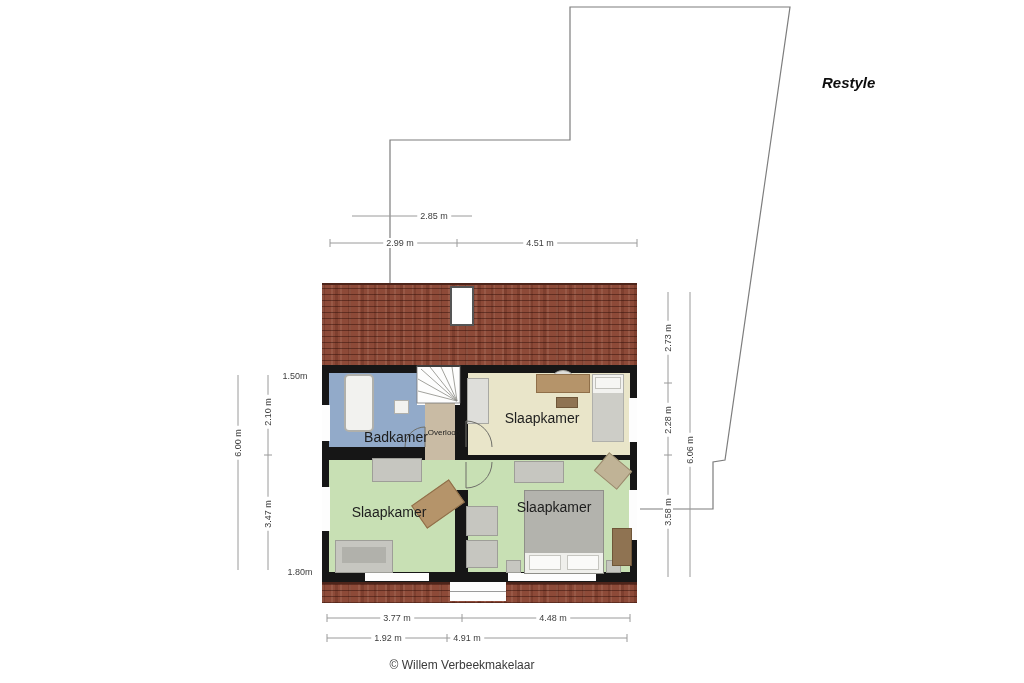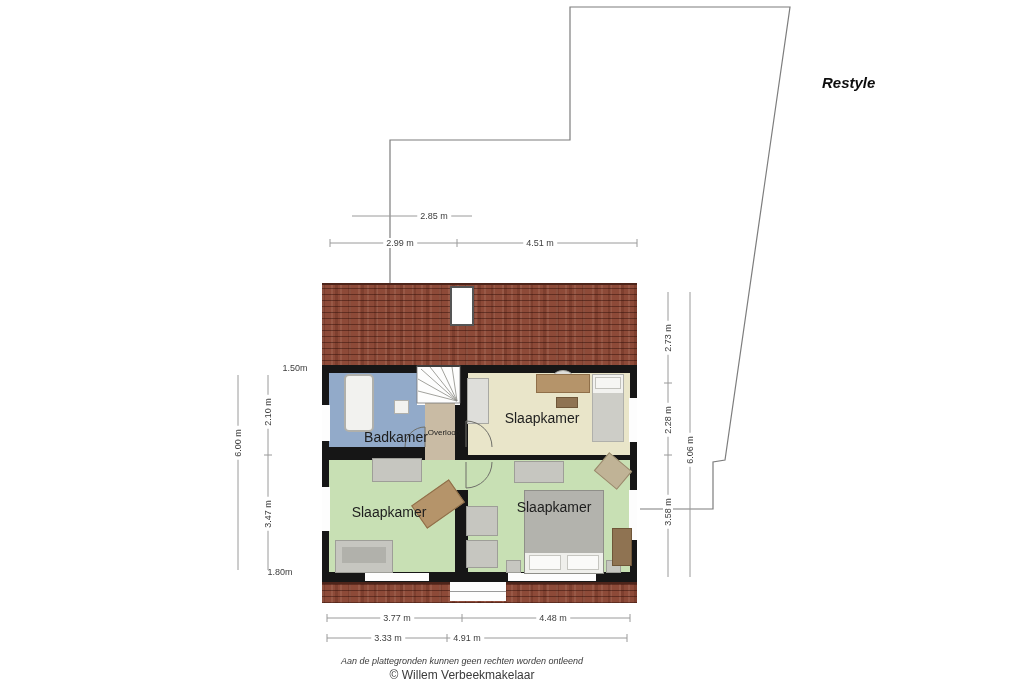--- a/index.html
+++ b/index.html
@@ -151,33 +151,32 @@
 <div class="room-label" style="left:396px;top:437px;">Badkamer</div>
 <div class="room-label small" style="left:444px;top:432px;">Overloop</div>
 <div class="room-label" style="left:542px;top:418px;">Slaapkamer</div>
 <div class="room-label" style="left:389px;top:512px;">Slaapkamer</div>
 <div class="room-label" style="left:554px;top:507px;">Slaapkamer</div>
 
 <div class="dim" style="left:414px;top:216px;margin-left:20px;">2.85 m</div>
 <div class="dim" style="left:400px;top:243px;">2.99 m</div>
 <div class="dim" style="left:540px;top:243px;">4.51 m</div>
 
-<div class="dim plain" style="left:295px;top:368px;">1.50m</div>
+<div class="dim plain" style="left:295px;top:376px;">1.50m</div>
 <div class="dim rot" style="left:268px;top:412px;">2.10 m</div>
 <div class="dim rot" style="left:238px;top:443px;">6.00 m</div>
 <div class="dim rot" style="left:268px;top:514px;">3.47 m</div>
-<div class="dim plain" style="left:280px;top:572px;">1.80m</div>
+<div class="dim plain" style="left:300px;top:572px;">1.80m</div>
 
 <div class="dim rot" style="left:668px;top:338px;">2.73 m</div>
 <div class="dim rot" style="left:668px;top:420px;">2.28 m</div>
 <div class="dim rot" style="left:690px;top:450px;">6.06 m</div>
 <div class="dim rot" style="left:668px;top:512px;">3.58 m</div>
 
 <div class="dim" style="left:397px;top:618px;">3.77 m</div>
 <div class="dim" style="left:553px;top:618px;">4.48 m</div>
-<div class="dim" style="left:388px;top:638px;">3.33 m</div>
+<div class="dim" style="left:388px;top:638px;">1.92 m</div>
 <div class="dim" style="left:467px;top:638px;">4.91 m</div>
 
 <div class="title">Restyle</div>
 <div class="footer">
-  <div class="l1">Aan de plattegronden kunnen geen rechten worden ontleend</div>
   <div class="l2">© Willem Verbeekmakelaar</div>
 </div>
 
 </body></html>

